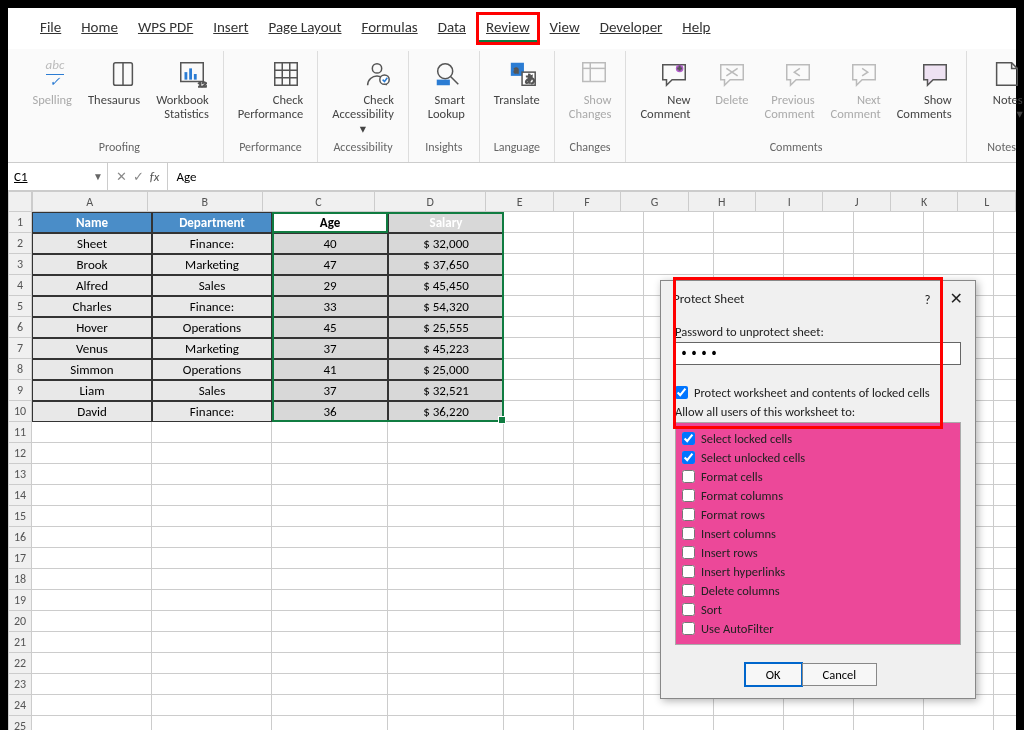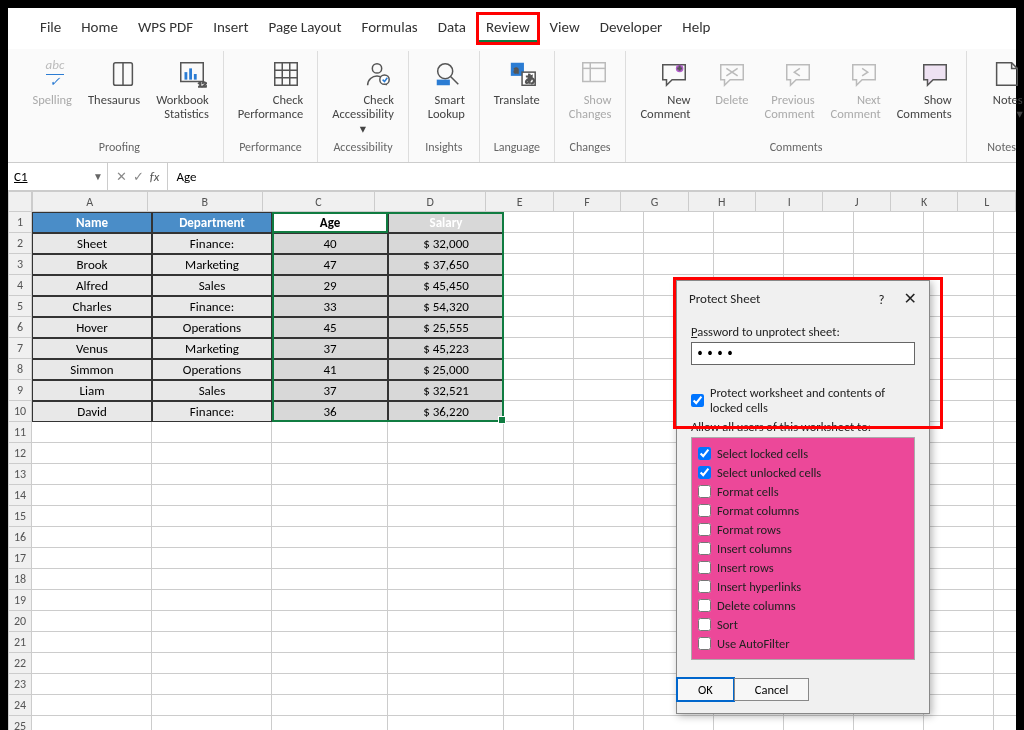--- a/index.html
+++ b/index.html
@@ -1,21 +1,21 @@
 <!DOCTYPE html>
 <html><head>
 <meta charset="utf-8">
 <style>
 * { box-sizing: border-box; margin: 0; padding: 0; font-family: "Segoe UI", Calibri, sans-serif; }
 body { background: #000; padding: 8px; width: 1024px; height: 730px; overflow: hidden; }
 .app { background: #fff; width: 100%; height: 100%; position: relative; }
 
 
 .menu-tabs { display: flex; padding: 6px 24px; gap: 4px; font-size: 15px; color: #333; }
-.menu-tab { padding: 4px 8px; cursor: pointer; }
+.menu-tab { padding: 4px 8px; cursor: pointer; text-decoration: underline; }
 .menu-tab.active { border-bottom: 3px solid #107c41; }
 .menu-tab.highlight { outline: 3px solid #ff0000; outline-offset: -1px; }
 
 
 .ribbon { display: flex; border-bottom: 1px solid #ccc; padding: 2px 8px 0 8px; background: #fafafa; }
 .rgroup { border-right: 1px solid #ddd; padding: 4px 8px; text-align: center; display: flex; flex-direction: column; }
 .rgroup:last-child { border-right: none; }
 .rbtns { display: flex; gap: 4px; justify-content: center; flex: 1; }
 .rbtn { display: flex; flex-direction: column; align-items: flex-end; justify-content: flex-start; font-size: 12.5px; color: #444; padding: 2px 6px; min-width: 54px; cursor: pointer; line-height: 1.15; }
 .rbtn.disabled { color: #aaa; }
@@ -57,21 +57,21 @@
 .dialog { position: absolute; background: #f0f0f0; border: 1px solid #888; box-shadow: 2px 2px 8px rgba(0,0,0,.3); font-size: 12.5px; color: #222; }
 .dlg-title { display: flex; justify-content: space-between; align-items: center; padding: 8px 12px; font-size: 13px; }
 .dlg-title .x { font-size: 16px; cursor: pointer; }
 .dlg-title .q { font-size: 13px; margin-right: 16px; cursor: pointer; }
 .dlg-body { padding: 4px 14px 10px 14px; }
 .dlg-body label.lbl { display: block; margin: 4px 0 3px 0; }
 .dlg-body input.txt { width: 100%; border: 1px solid #666; background: #fff; padding: 3px 4px; font-family: monospace; letter-spacing: 2px; }
 .chkline { display: flex; align-items: center; gap: 6px; margin: 4px 0; }
 .chkline input { width: 13px; height: 13px; }
 .perm-box { border: 1px solid #aaa; background: #ec4899; padding: 4px 6px; max-height: 226px; overflow: hidden; }
-.dlg-ftr { display: flex; justify-content: flex-start; padding: 8px 14px 12px 0; }
+.dlg-ftr { display: flex; justify-content: center; padding: 8px 14px 12px 0; }
 .dlg-ftr button { padding: 3px 20px; font-size: 12.5px; border: 1px solid #888; background: #f7f7f7; cursor: pointer; }
 .dlg-ftr button.primary { outline: 2px solid #0066cc; outline-offset: -1px; }
 
 .u { text-decoration: underline; }
 
 .highlight-section { position: absolute; border: 3px solid #ff0000; pointer-events: none; }
 </style>
 </head>
 <body>
 
@@ -641,21 +641,21 @@
             <div class="cell blank"></div>
             <div class="cell blank"></div>
             <div class="cell blank"></div>
           </div>
         <div class="selection-outline" id="sel-outline" style="left: 240px; top: 0px; width: 232px; height: 210px;"></div>
         <div class="anchor-cell" id="anchor" style="left: 240px; top: 0px; width: 116px; height: 21px;">Age</div>
       </div>
     </div>
   </div>
 
-  <div class="dialog" id="dialog" style="left:668px;top:272px;width:254px">
+  <div class="dialog" id="dialog" style="left:652px;top:272px;width:316px">
     <div class="dlg-title">
       <span>Protect Sheet</span>
       <span>
         <span class="q">?</span>
         <span class="x">✕</span>
       </span>
     </div>
     <div class="dlg-body">
       <label class="lbl"><span class="u">P</span><span id="pwlbl">assword to unprotect sheet:</span></label>
       <input class="txt" type="text" value="••••" style="">

